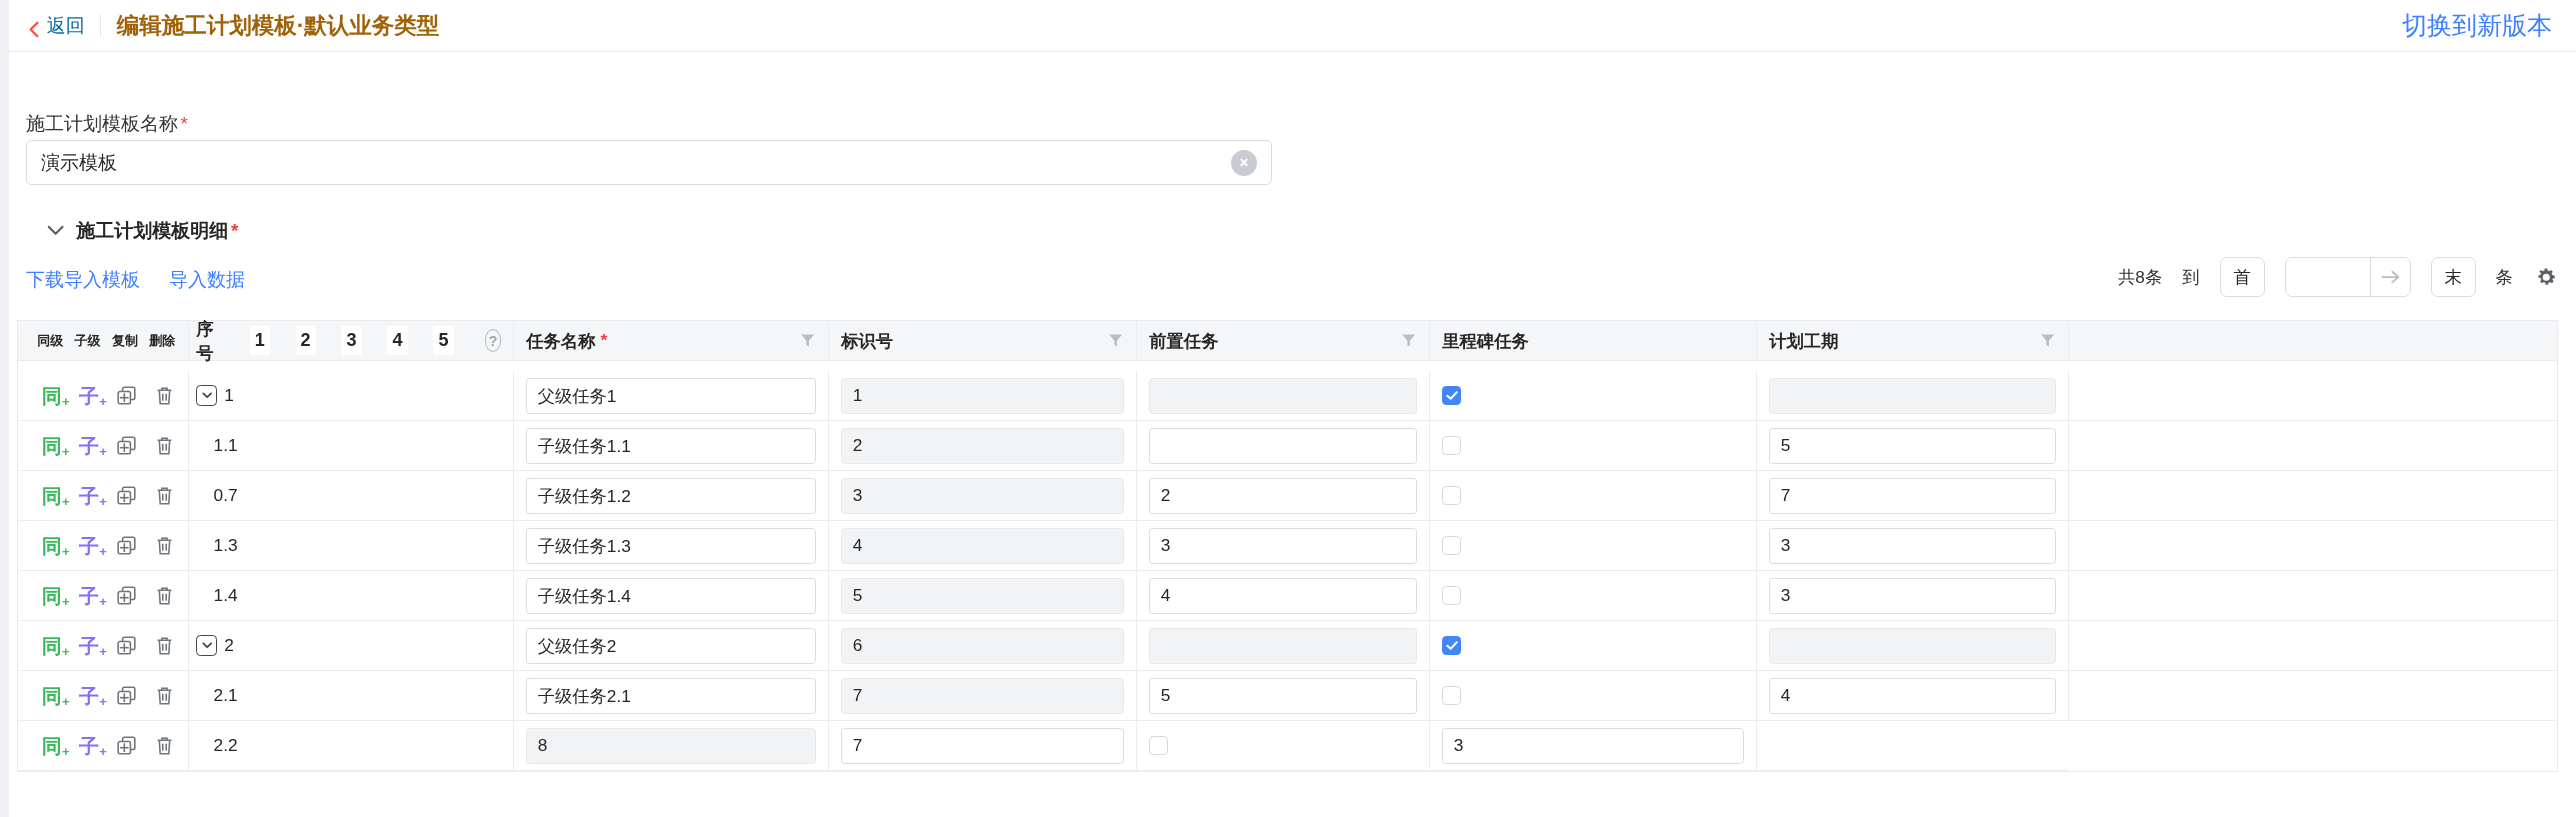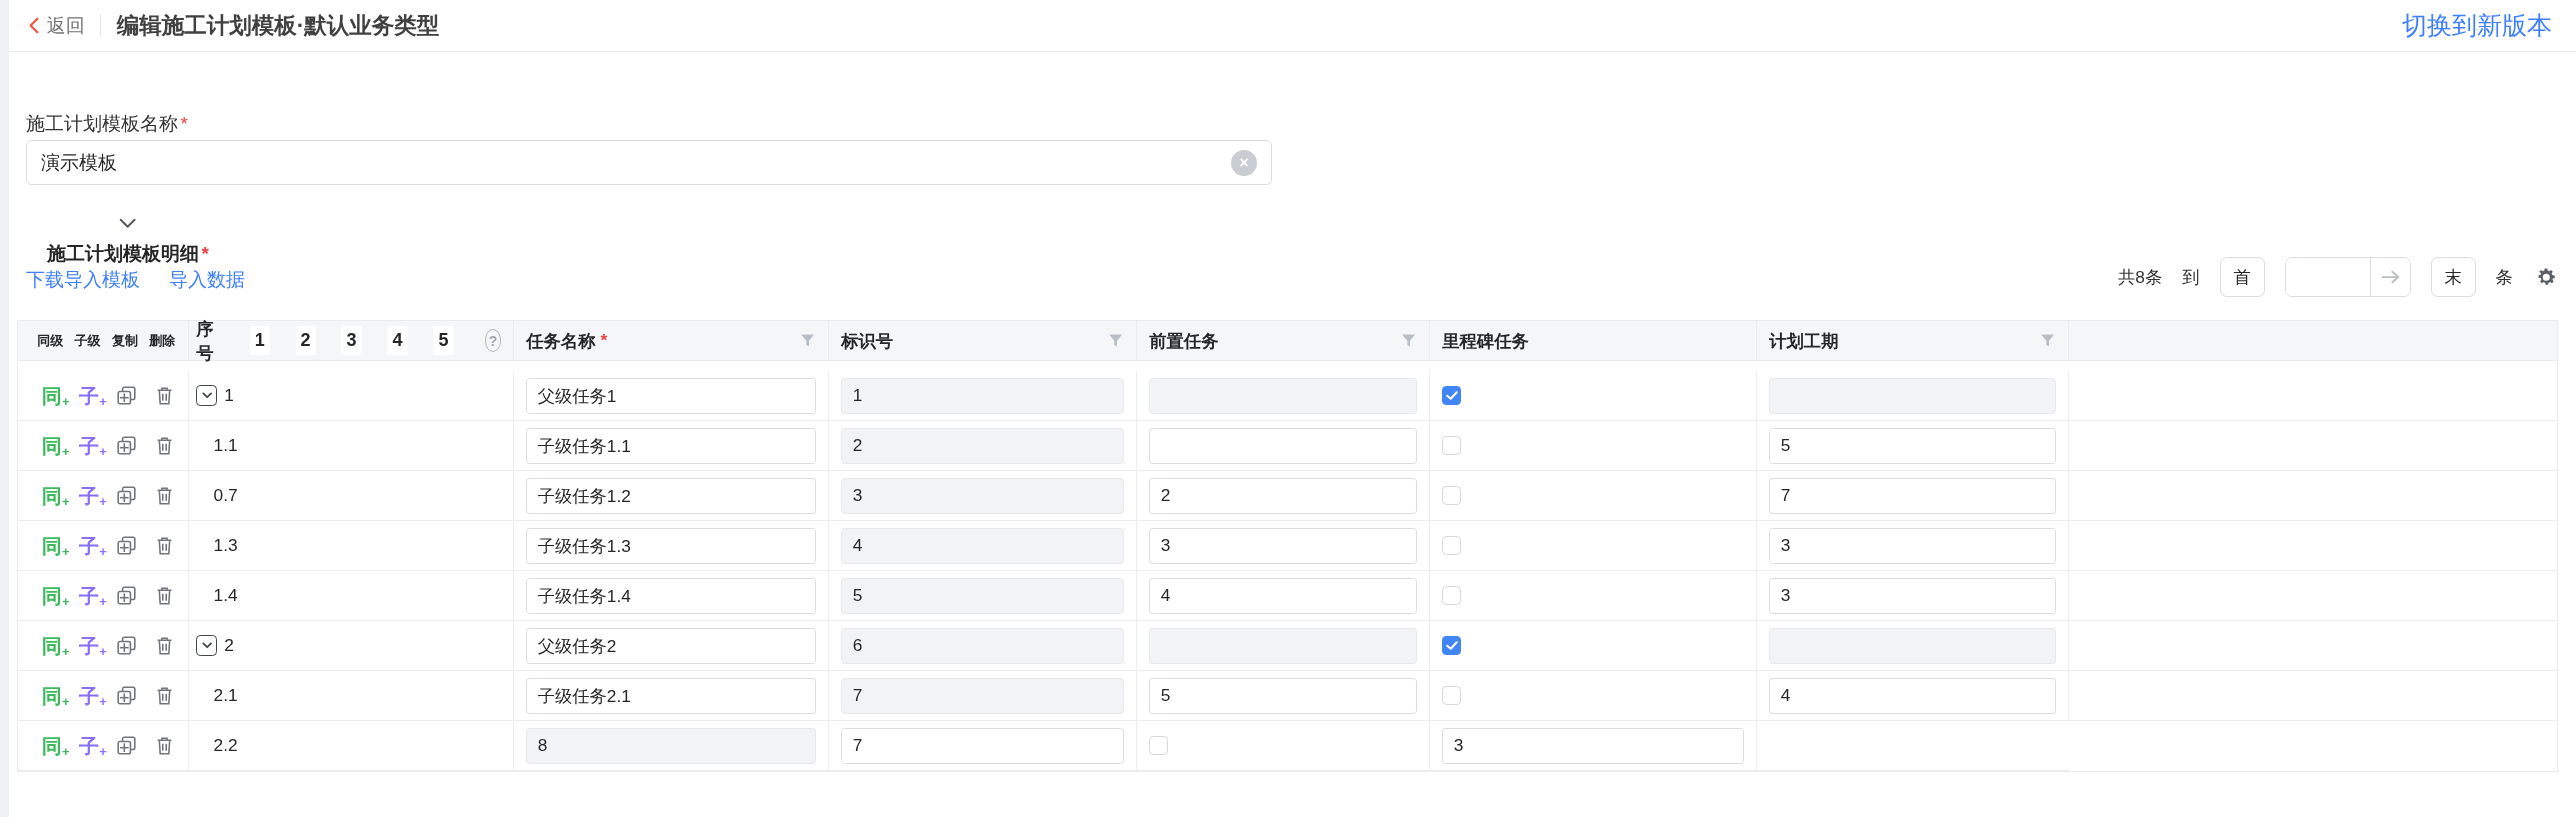--- a/index.html
+++ b/index.html
@@ -6,37 +6,37 @@
   html,body { width:2576px; height:817px; }
   body {
     font-family: "Liberation Sans","DejaVu Sans",sans-serif;
     background:#ffffff; color:#262626; position:relative; overflow:hidden;
   }
   .left-strip { position:absolute; left:0; top:0; width:8.7px; height:817px; background:#eef0f4; }
 
   
   .topbar { position:absolute; left:8.7px; right:0; top:0; height:52px;
     border-bottom:0.9px solid #e9ebee; display:flex; align-items:center; padding:0 24px 0 19px; }
-  .back-link { display:flex; align-items:center; gap:7px; color:#737373; font-size:19px; cursor:pointer; }
+  .back-link { display:flex; align-items:flex-end; gap:7px; color:#0369a1; font-size:19px; cursor:pointer; }
   .tb-divider { width:0.9px; height:22.5px; background:#e3e5e8; margin:0 15.6px; }
-  .page-title { font-size:22.5px; font-weight:bold; color:#404040; }
+  .page-title { font-size:22.5px; font-weight:bold; color:#a16207; }
   .switch-link { margin-left:auto; color:#3d7fff; font-size:25px; cursor:pointer; }
 
   
   .form-label { position:absolute; left:26px; top:111px; font-size:19px; color:#333; }
   .req { color:#f03e3e; margin-left:2.6px; }
   .name-input-wrap { position:absolute; left:26px; top:140px; width:1246px; height:45px;
     border:0.9px solid #d9dce1; border-radius:5.2px; background:#fff; display:flex; align-items:center; padding:0 14px; }
   .name-input { flex:1; border:none; outline:none; font-size:19px; color:#262626;
     font-family:inherit; background:transparent; }
   .clear-btn { width:26px; height:26px; border-radius:50%; background:#c9ccd2; color:#fff;
     display:flex; align-items:center; justify-content:center; font-size:15.6px; font-weight:bold; cursor:pointer; flex:0 0 auto; }
 
   
-  .section-head { position:absolute; left:47px; top:218px; display:flex; align-items:center; gap:12px;flex-direction:column; }
+  .section-head { position:absolute; left:47px; top:218px; display:flex; align-items:center; gap:12px; }
   .section-title { font-size:19px; font-weight:600; color:#262626; }
 
   .links-row { position:absolute; left:26px; top:267px; display:flex; gap:29px; }
   .blue-link { color:#3d7fff; font-size:19px; cursor:pointer; }
 
   
   .pager { position:absolute; right:19px; top:256px; height:42px; display:flex; align-items:center; gap:20px; font-size:17.3px; color:#333; }
   .pager-btn { min-width:45px; height:40px; border:0.9px solid #d9dce1; border-radius:7px; background:#fff;
     display:flex; align-items:center; justify-content:center; font-size:17.3px; color:#262626; cursor:pointer; }
   .goto-group { width:126px; height:40px; border:0.9px solid #d9dce1; border-radius:7px; background:#fff;

